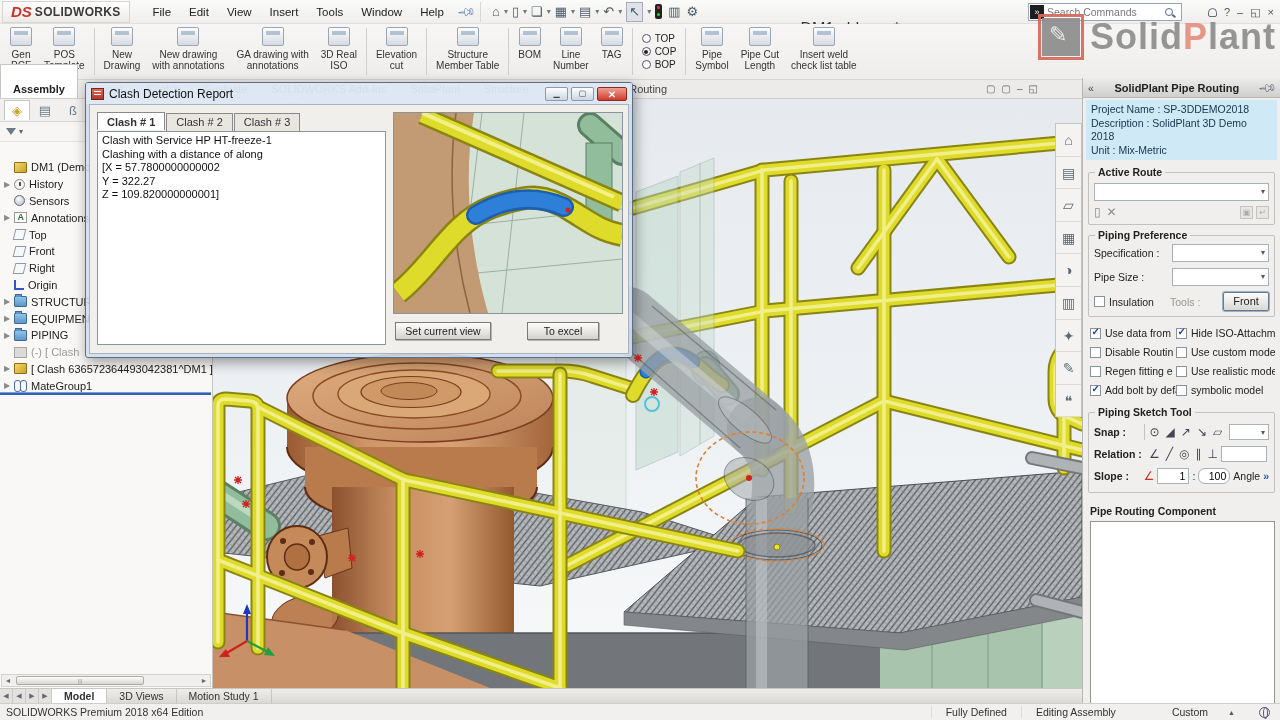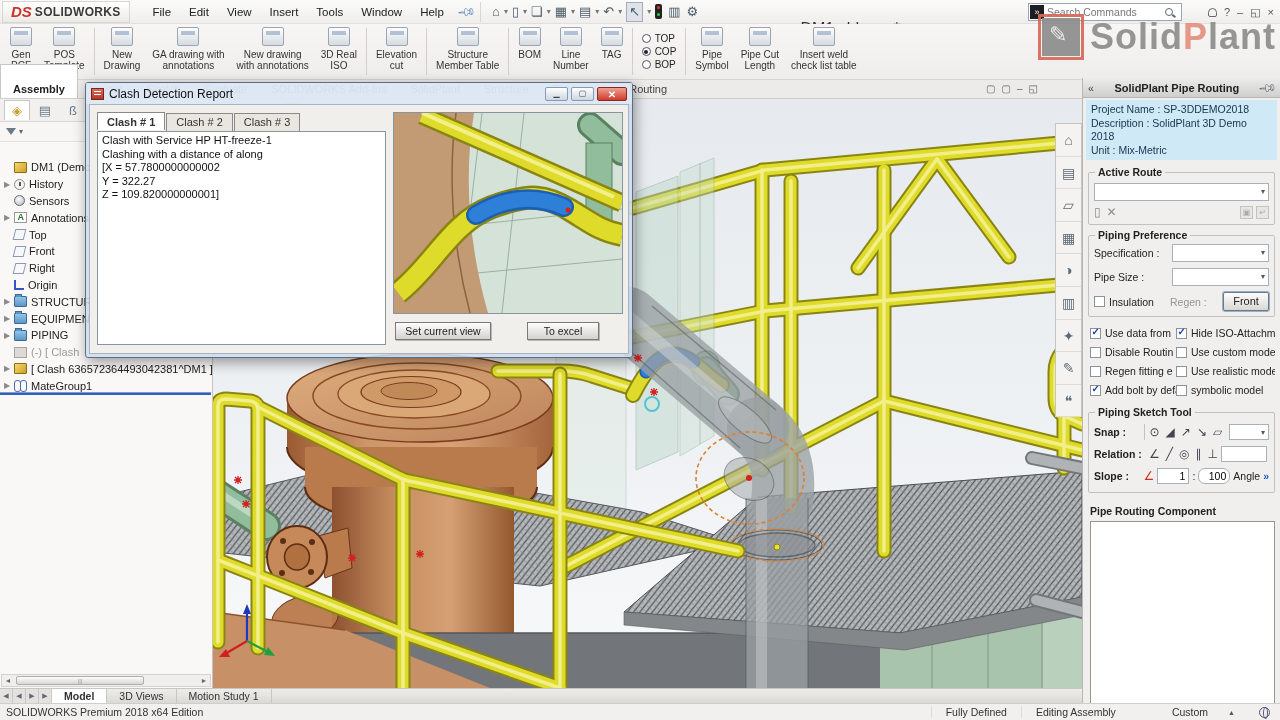--- a/index.html
+++ b/index.html
@@ -222,27 +222,27 @@
       <span>Template</span>
     </div>
     <div class="tbsep"></div>
     <div class="tbbtn">
       <span class="tbico"></span>
       <span>New</span>
       <span>Drawing</span>
     </div>
     <div class="tbbtn">
       <span class="tbico"></span>
+      <span>New drawing</span>
+      <span>with annotations</span>
+    </div>
+    <div class="tbbtn">
+      <span class="tbico"></span>
       <span>GA drawing with</span>
       <span>annotations</span>
-    </div>
-    <div class="tbbtn">
-      <span class="tbico"></span>
-      <span>New drawing</span>
-      <span>with annotations</span>
     </div>
     <div class="tbbtn">
       <span class="tbico"></span>
       <span>3D Real</span>
       <span>ISO</span>
     </div>
     <div class="tbsep"></div>
     <div class="tbbtn">
       <span class="tbico"></span>
       <span>Elevation</span>
@@ -711,21 +711,21 @@
         <span class="pl">Specification :</span>
         <div class="combo"></div>
       </div>
     <div class="prow">
         <span class="pl">Pipe Size :</span>
         <div class="combo"></div>
       </div>
     <div class="prow" style="margin-bottom:0">
       <span class="cbx"></span>
       <span>Insulation</span>
-      <span class="grayed" style="margin-left:16px">Regen :</span>
+      <span class="grayed" style="margin-left:16px">Tools :</span>
       <span class="apply">Front</span>
     </div>
   </div>
 
   <div id="optgrid">
       <div class="opt">
         <span class="cbx on"></span>
         <span>Use data from</span>
       </div>
       <div class="opt">

